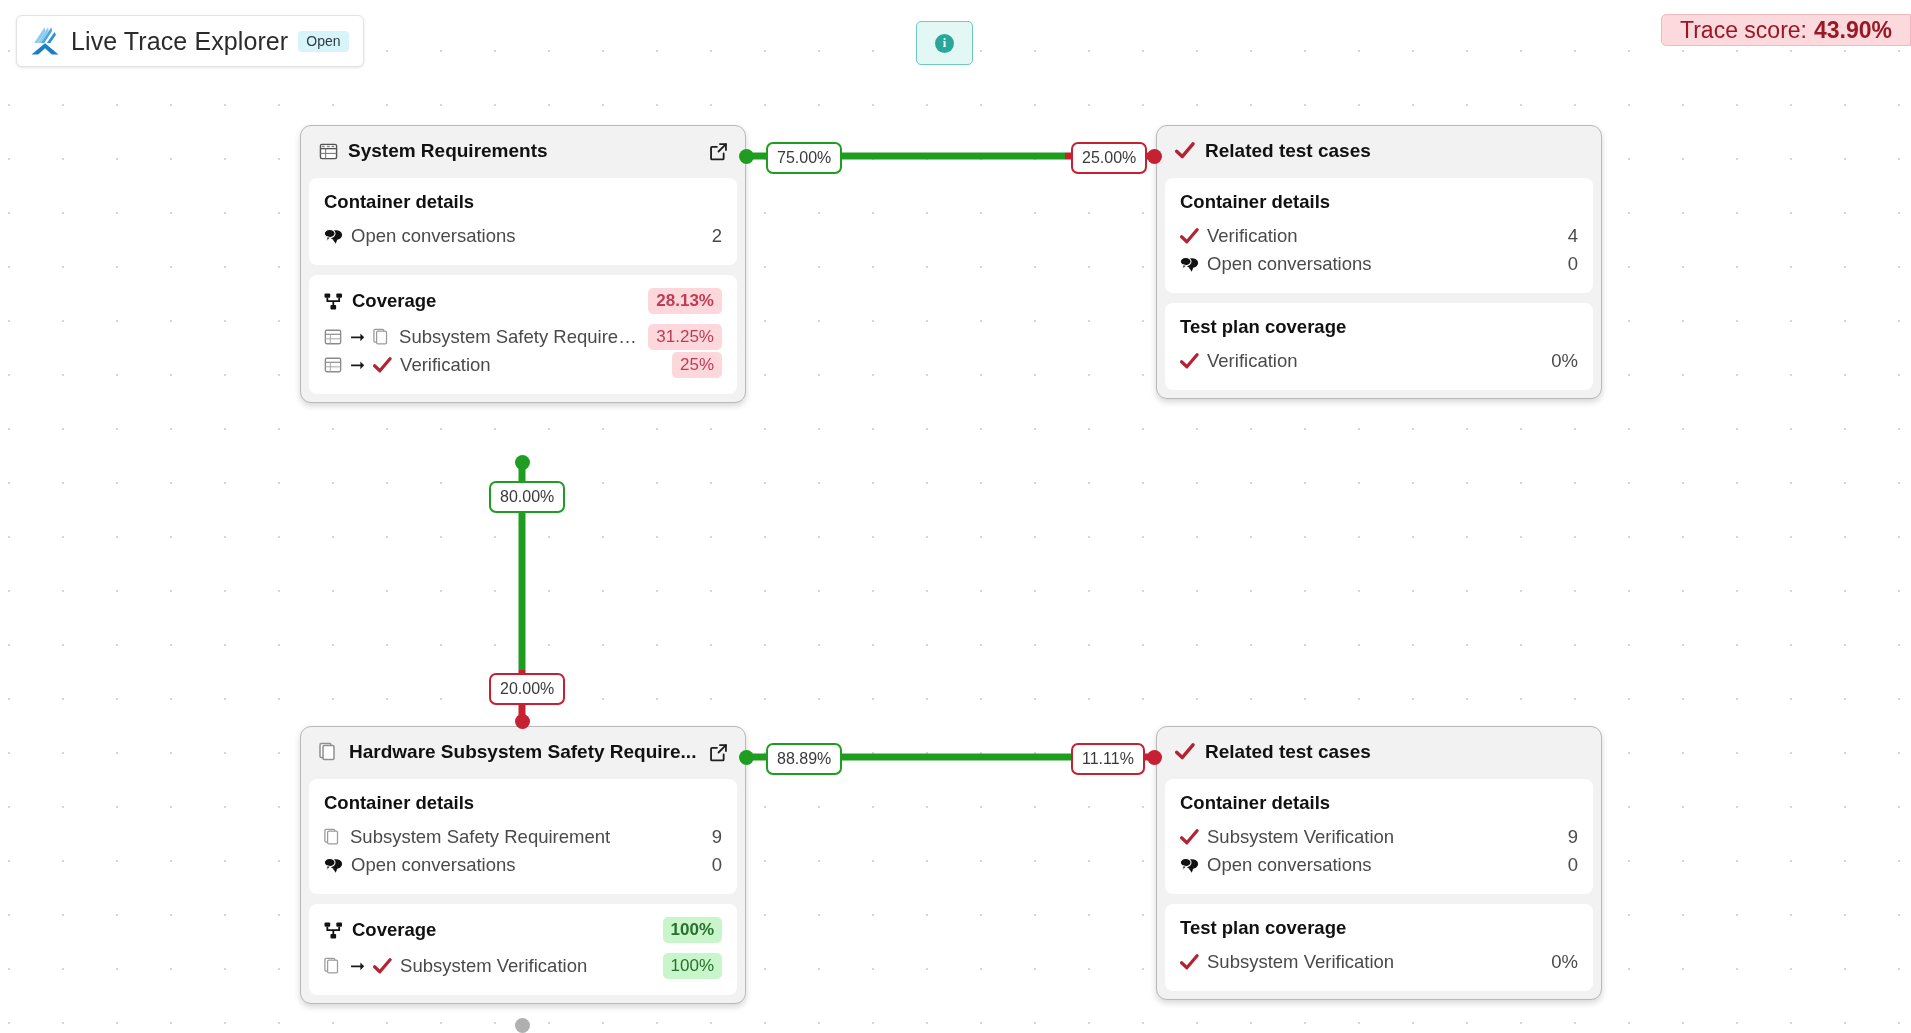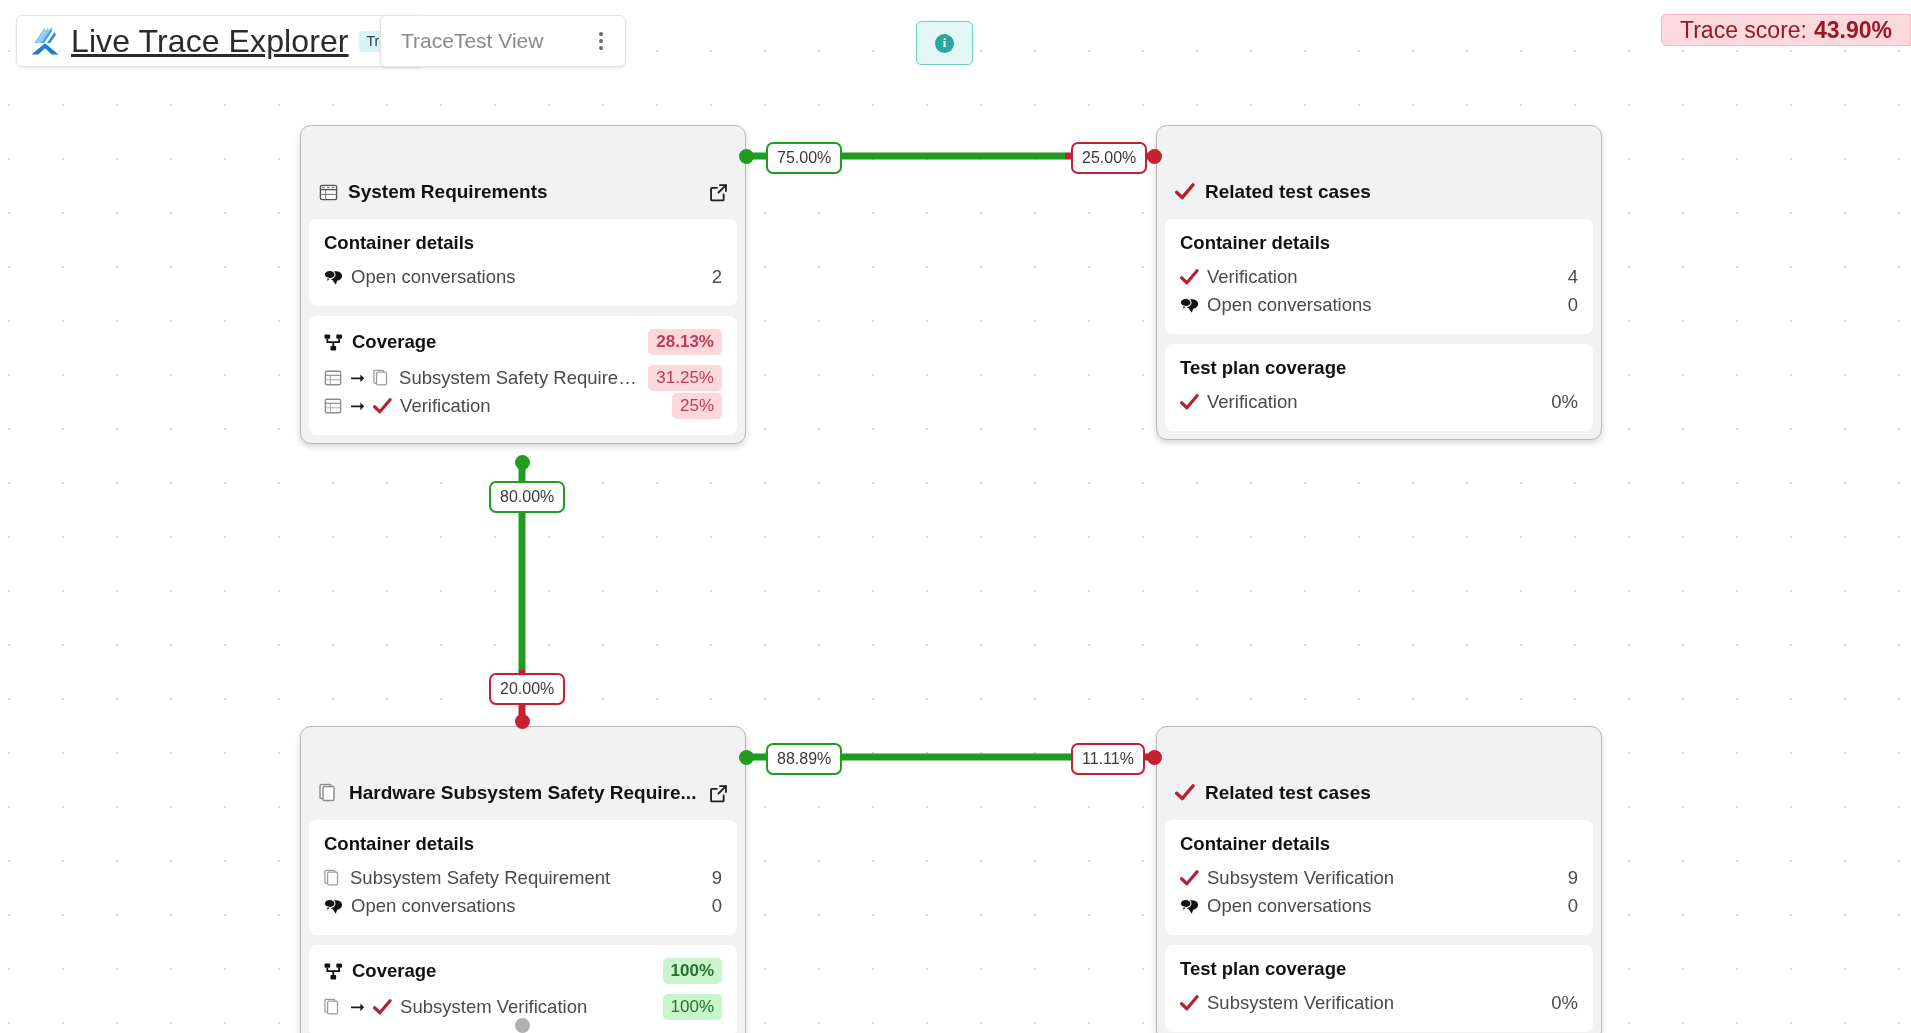--- a/index.html
+++ b/index.html
@@ -45,25 +45,24 @@
   #brand-panel {
     left: 16px; top: 15px;
     height: 52px;
     display: flex;
     align-items: center;
     padding: 0 14px 0 12px;
     gap: 10px;
   }
   #brand-logo { width: 32px; height: 30px; flex: none; display:block; }
   #brand-title {
-    font-size: 32px;
+    font-size: 25px;
     color: #2b2b2b;
     letter-spacing: .1px;
     white-space: nowrap;
-    text-decoration: underline;
   }
   #beta-badge {
     background: #d8f4fb;
     color: #2d3c41;
     font-size: 14px;
     padding: 3px 8px 4px;
     border-radius: 4px;
     line-height: 1;
     white-space: nowrap;
   }
@@ -143,21 +142,20 @@
     display: flex;
     flex-direction: column;
     gap: 9px;
   }
 
   .node-head {
     display: flex;
     align-items: center;
     padding: 6px 8px 7px 10px;
     gap: 10px;
-    margin-top: 41px;
   }
   .node-head .title {
     font-size: 19px;
     font-weight: bold;
     color: #111;
     white-space: nowrap;
     overflow: hidden;
     text-overflow: ellipsis;
     flex: 1;
   }
@@ -542,31 +540,23 @@
 
     <div class="panel" id="brand-panel">
       <svg id="brand-logo" viewBox="0 0 34 32">
         <path d="M16.6 1.2 5.4 18.2h3.6L17.4 5.4z" fill="#8ec9ef"></path>
         <path d="M20.2 1.2 9 18.2h3.6L21 5.4z" fill="#8ec9ef"></path>
         <path d="M23.8 1.2 12.6 18.2h3.6L24.6 5.4z" fill="#4aa8e0"></path>
         <path d="M27.2 6.5 19 18.2h3.7l6-9z" fill="#2f8fd4"></path>
         <path d="M17 18.4 2.6 30.3h7.2L17 23.6l7.2 6.7h7.2z" fill="#1a7fc8"></path>
       </svg>
       <span id="brand-title">Live Trace Explorer</span>
-      <span id="beta-badge">Trace</span>
-    </div>
-
-    <div class="panel" id="view-panel">
-      <span id="view-name">TraceTest View</span>
-      <span id="view-menu">
-          <i></i>
-          <i></i>
-          <i></i>
-        </span>
-    </div>
+      <span id="beta-badge">Open</span>
+    </div>
+
 
     <div class="panel" id="beta-notice">
       <span id="info-icon">i</span>
     </div>
 
     <div id="trace-score">
       <span>Trace score:</span>
       <span class="score-val">43.90%</span>
     </div>
   </div>

